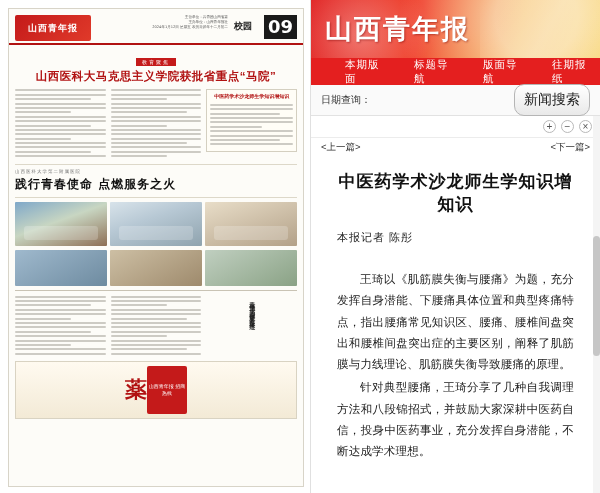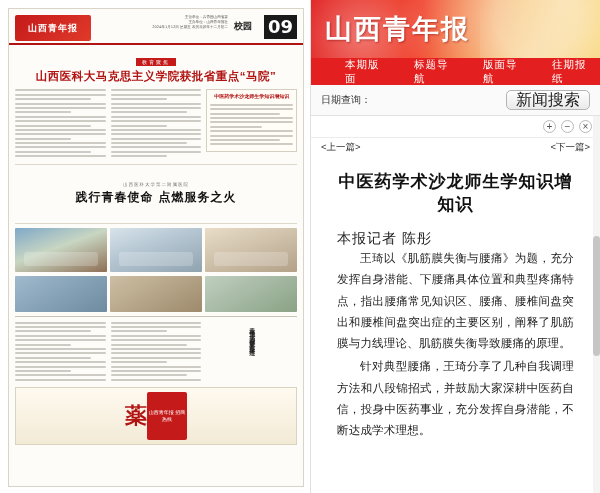--- a/index.html
+++ b/index.html
@@ -130,22 +130,21 @@
     text-align: center;
     font-weight: bold;
     line-height: 1.5;
     margin-bottom: 3px;
   }
 
   .feature {
     margin: 4px 6px;
     border-top: 1px solid #ddd8c9;
     border-bottom: 1px solid #ddd8c9;
-    padding: 17px 0;
-    text-align: center;
+    padding: 4px 0;
   }
   .feature-kicker {
     font-size: 4.5px;
     color: #777;
     letter-spacing: 1px;
     margin-bottom: 2px;
   }
   .feature-title {
     font-size: 12px;
     font-weight: bold;
@@ -297,27 +296,27 @@
   .date-wrap { position: relative; }
   .date-caret {
     position: absolute; right: 4px; top: 6px;
     width: 0; height: 0;
     border-left: 4px solid transparent;
     border-right: 4px solid transparent;
     border-top: 5px solid #555;
   }
   .search-btn {
     margin-left: auto;
-    height: 20px;
+    height: 32px;
     padding: 0 9px;
-    font-size: 16px;
+    font-size: 14px;
     color: #222;
     background: linear-gradient(180deg,#ffffff,#e9e9e9);
     border: 1px solid #b5b5b5;
-    border-radius: 5px;
+    border-radius: 10px;
     display: flex;
     align-items: center;
     cursor: pointer;
   }
 
   .viewer {
     flex: 1;
     background: #ffffff;
     position: relative;
     display: flex;
@@ -362,23 +361,23 @@
   .art-title {
     font-family: "DejaVu Serif", serif;
     font-size: 17px;
     font-weight: bold;
     color: #111;
     text-align: center;
     letter-spacing: 1px;
     margin: 8px 0 14px 0;
   }
   .art-byline {
-    font-size: 14px;
+    font-size: 11px;
     color: #222;
-    margin-bottom: 0;
+    margin-bottom: 24px;
     letter-spacing: 1px;
   }
   .art-p {
     font-size: 11.5px;
     line-height: 1.85;
     color: #1a1a1a;
     text-align: justify;
     text-indent: 2em;
     margin-bottom: 2px;
     letter-spacing: 0.2px;

